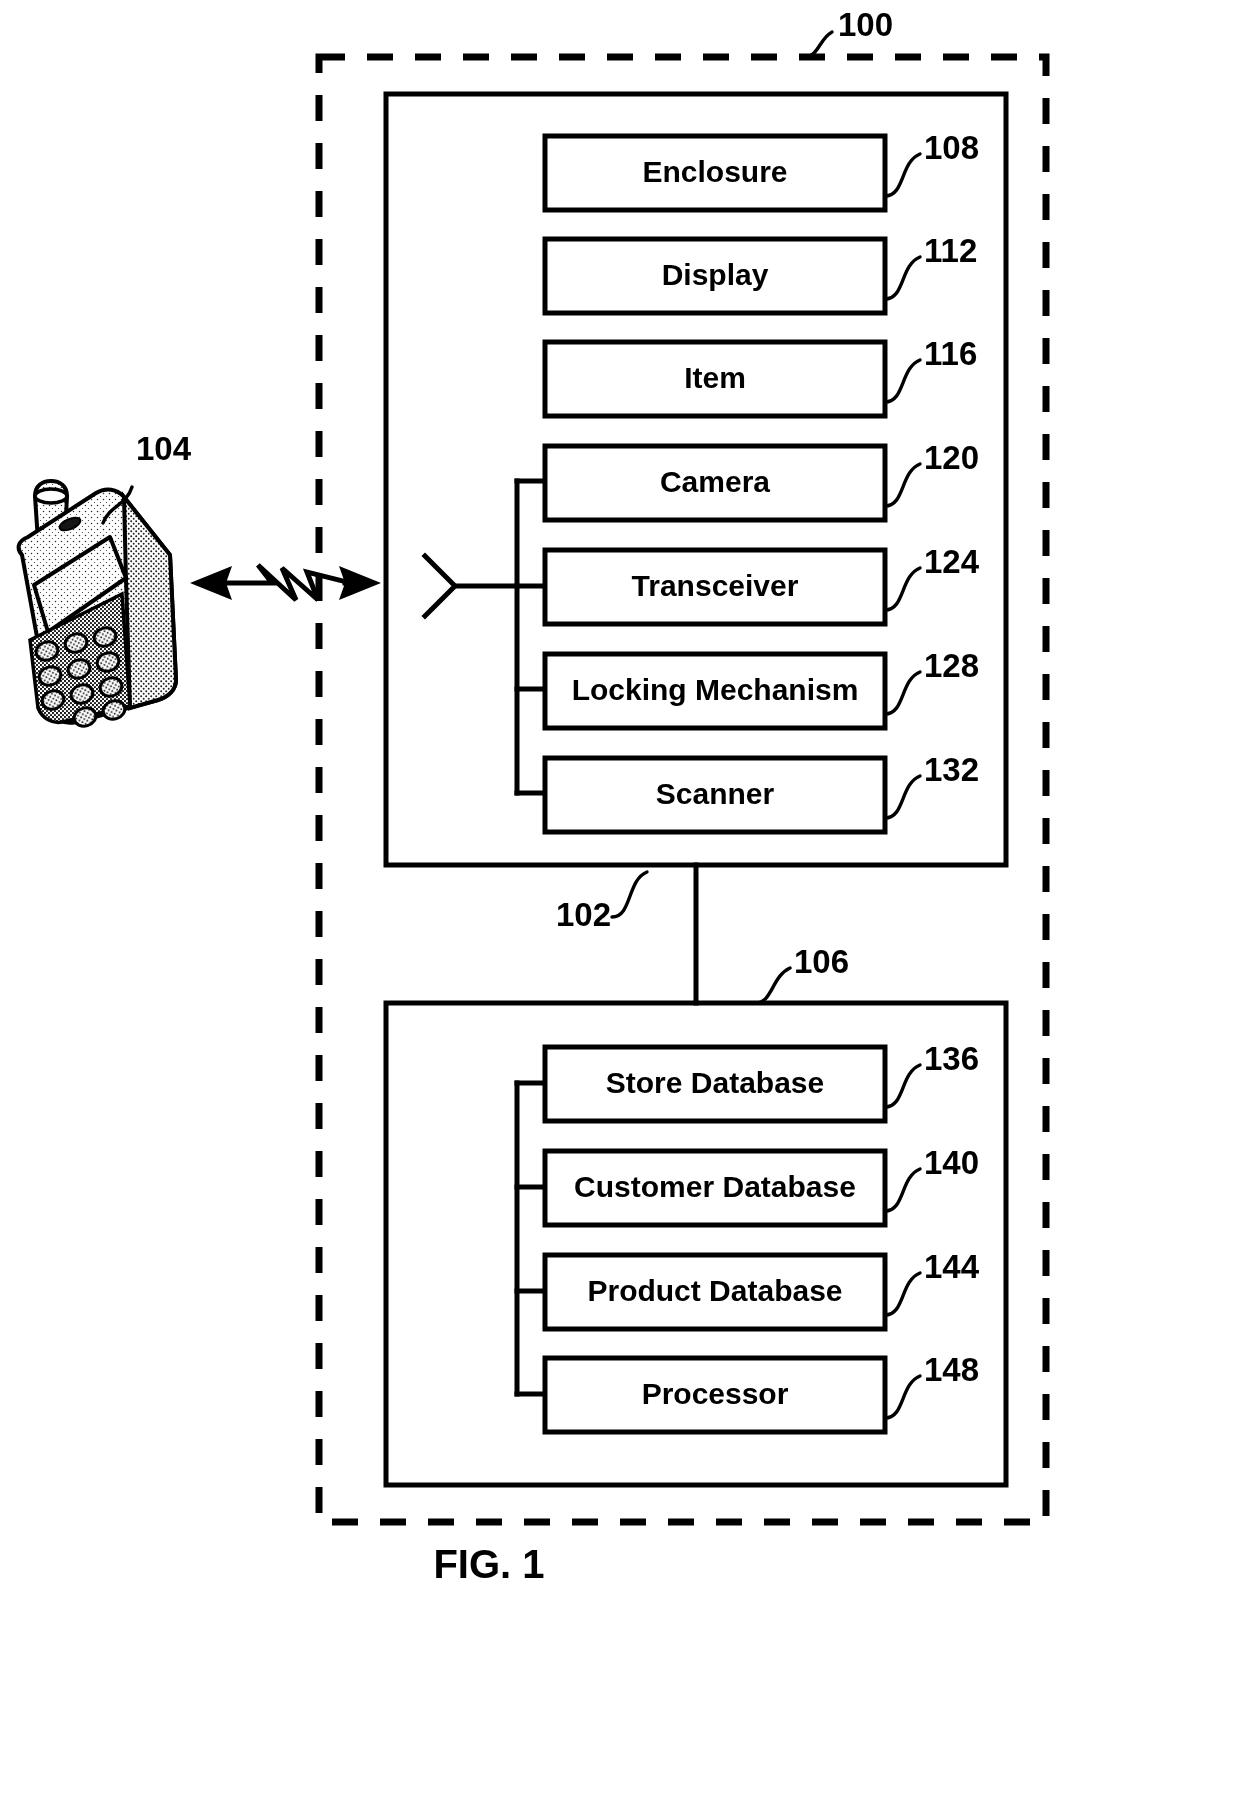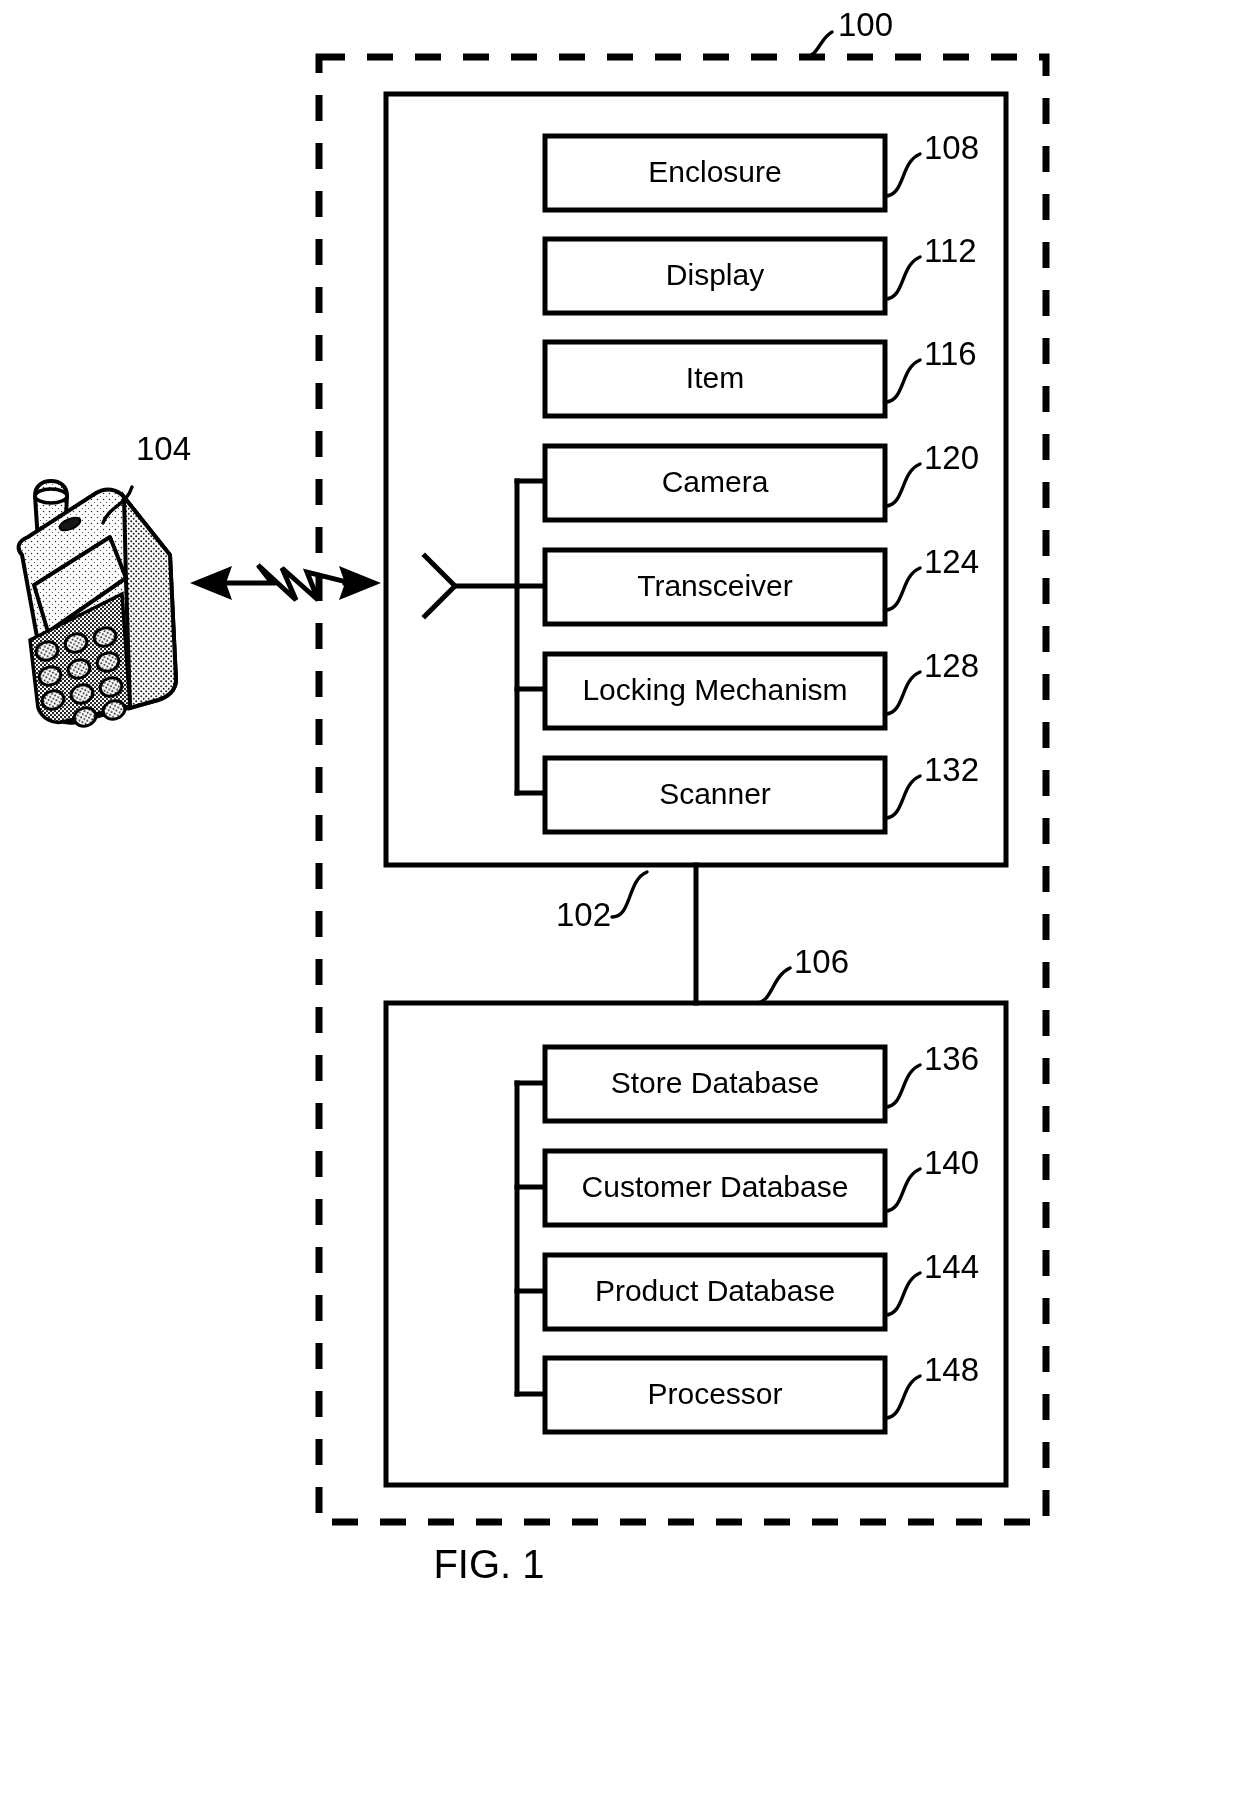--- a/index.html
+++ b/index.html
@@ -13,20 +13,21 @@
     font-family: "Liberation Sans", sans-serif;
     color: #000000;
     position: relative;
     overflow: hidden;
   }
   #figure-root {
     position: absolute;
     left: 0; top: 0;
     width: 1240px;
     height: 1359px;
+    font-weight: bold;
   }
   svg.figure-canvas {
     position: absolute;
     left: 0; top: 0;
     width: 1240px;
     height: 1815px;
   }
   .blk-label {
     font-family: "Liberation Sans", sans-serif;
     font-size: 30px;

